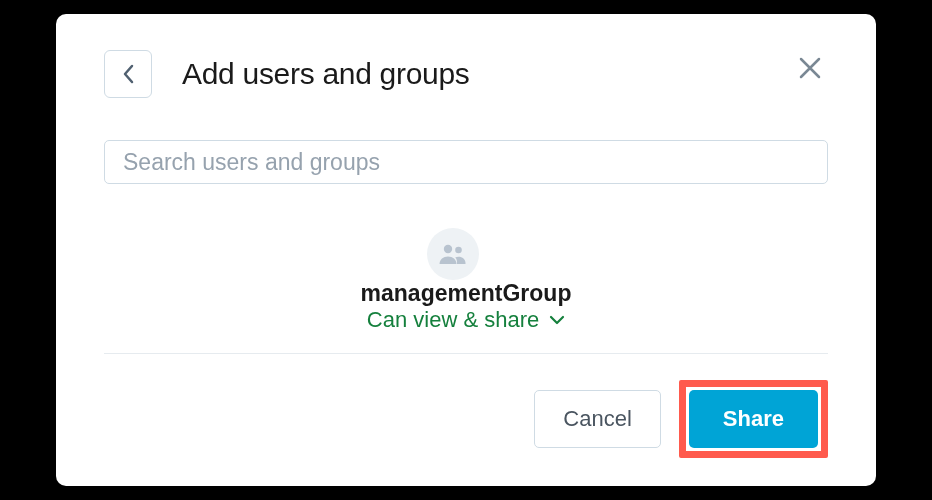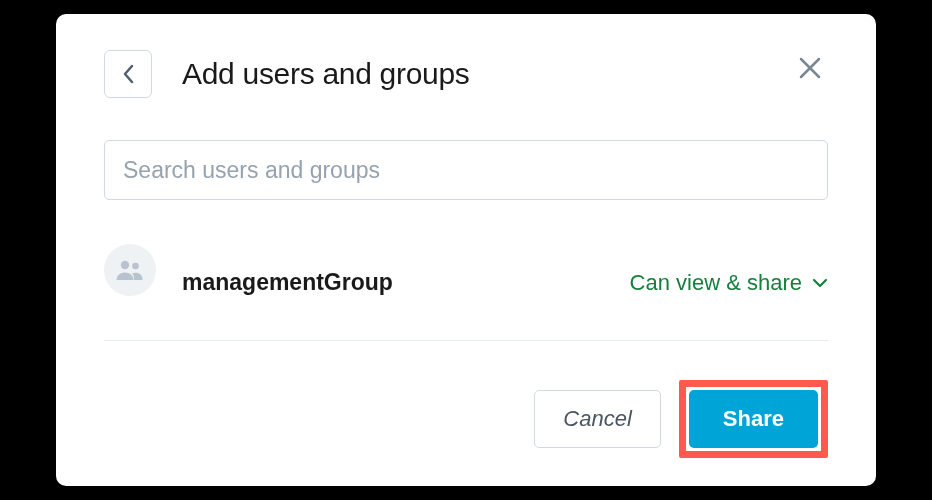--- a/index.html
+++ b/index.html
@@ -73,23 +73,24 @@
       font-size: 23px;
       color: #333;
       outline: none;
       margin-bottom: 44px;
     }
     .search-input::placeholder {
       color: #96a2ae;
     }
     .entry-row {
       display: flex;
-      align-items: flex-end;
-      padding-bottom: 44px;
+      align-items: center;
+      padding-bottom: 20px;
       border-bottom: 1px solid #e6ebef;
+      flex-direction: column;
     }
     .avatar {
       width: 52px;
       height: 52px;
       border-radius: 50%;
       background: #eef2f5;
       display: flex;
       align-items: center;
       justify-content: center;
       color: #b8c3cf;
@@ -121,21 +122,20 @@
     }
     .cancel-button {
       height: 58px;
       padding: 0 28px;
       border: 1.5px solid #cfdbe4;
       border-radius: 5px;
       background: #fff;
       color: #4a5560;
       font-size: 22px;
       cursor: pointer;
-      font-style: italic;
     }
     .share-wrap {
       border: 7px solid #ff5a4d;
       padding: 3px;
       border-radius: 2px;
     }
     .share-button {
       height: 58px;
       padding: 0 34px;
       border: none;

